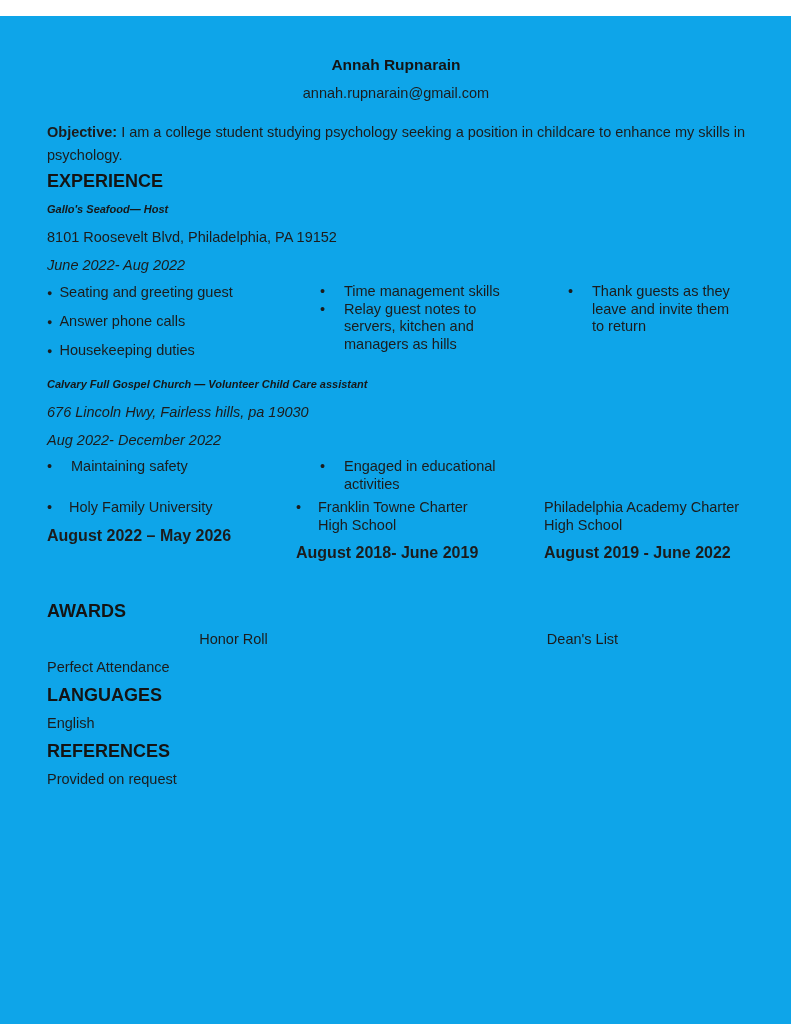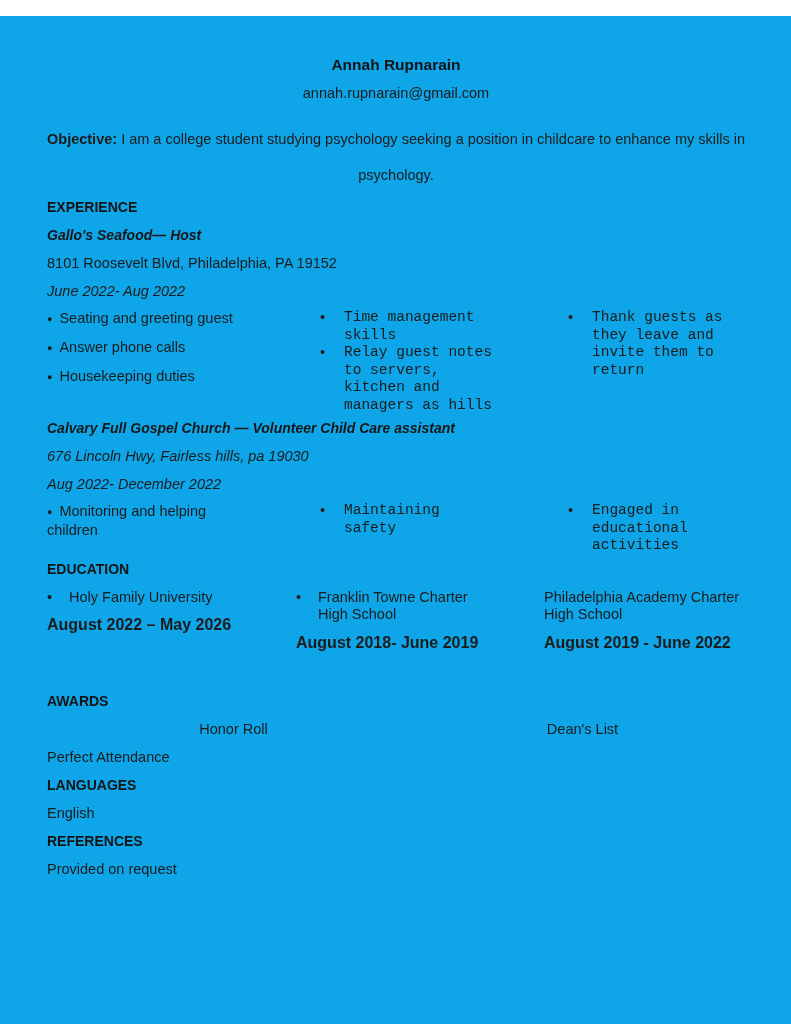--- a/index.html
+++ b/index.html
@@ -17,38 +17,38 @@
     overflow: hidden;
   }
 
   
   .resume-header { text-align: center; }
   .resume-header .line { line-height: 29px; }
   .name { font-weight: 700; font-size: 15.5px; color: #141414; }
 
   
   .std-line { line-height: 28px; }
-  .sec-heading { font-weight: 700; font-size: 14px; line-height: 28px; color: #141414; }
+  .sec-heading { font-weight: 700; font-size: 18px; line-height: 28px; color: #141414; }
 
   
-  .objective { margin-top: 13px; line-height: 36px; text-align: center; }
+  .objective { margin-top: 13px; line-height: 23px; }
   .objective .label { font-weight: 700; }
 
   
-  .job-title { font-weight: 700; font-style: italic; font-size: 14px; line-height: 28px; color: #171717; }
+  .job-title { font-weight: 700; font-style: italic; font-size: 11px; line-height: 28px; color: #171717; }
   .italic { font-style: italic; }
 
   
   .exp-grid { display: grid; grid-template-columns: 273px 248px 177px; margin-top: 4px; }
   .col1 .li1 { line-height: 18px; margin-bottom: 10px; }
   .li1 .b1 { font-size: 9px; vertical-align: 1px; margin-right: 7px; }
   .li1.narrow { max-width: 178px; }
   .li2 { display: flex; line-height: 17.5px; }
   .li2 .b2 { flex: 0 0 24px; }
-  .li2 .t { flex: 1; font-family: Liberation Mono, monospace; }
+  .li2 .t { flex: 1; }
   .colpad2 { padding-right: 68px; }
   .colpad3 { padding-right: 14px; }
 
   
   .edu-grid { display: grid; grid-template-columns: 249px 248px 1fr; margin-top: 6px; }
   .edu-col .school-name { display: flex; line-height: 17.5px; }
   .edu-col .school-name .b2 { flex: 0 0 22px; }
   .edu-col .school-name .t { flex: 1; max-width: 168px; }
   .edu-col.nobullet .school-name .t { max-width: 198px; }
   .edu-dates { margin-top: 10px; font-size: 16px; line-height: 17px; font-weight: bold; }
@@ -108,41 +108,35 @@
         </div>
       </div>
     </div>
   </div>
 
   <div>
     <div class="job-title">Calvary Full Gospel Church — Volunteer Child Care assistant</div>
     <div class="std-line italic">676 Lincoln Hwy, Fairless hills, pa 19030</div>
     <div class="std-line italic">Aug 2022- December 2022</div>
     <div class="exp-grid">
-      <div class="col1">
-        <div class="li1 narrow">
-          <span class="b1">●</span><span>Monitoring and helping children</span>
-        </div>
-      </div>
       <div class="colpad2">
         <div class="li2">
           <span class="b2">•</span>
           <span class="t">Maintaining safety</span>
         </div>
       </div>
       <div class="colpad3">
         <div class="li2">
           <span class="b2">•</span>
           <span class="t">Engaged in educational activities</span>
         </div>
       </div>
     </div>
   </div>
 
-  <div class="sec-heading">EDUCATION</div>
   <div class="edu-grid">
     <div class="edu-col">
       <div class="school-name">
         <span class="b2">•</span>
         <span class="t">Holy Family University</span>
       </div>
       <div class="edu-dates">August 2022 – May 2026</div>
     </div>
     <div class="edu-col">
       <div class="school-name">

